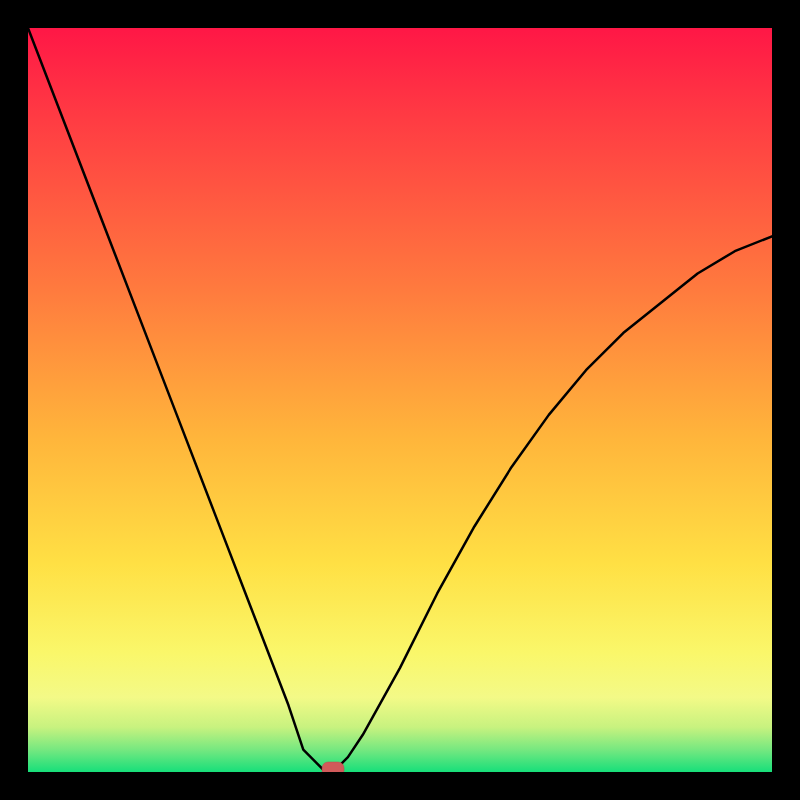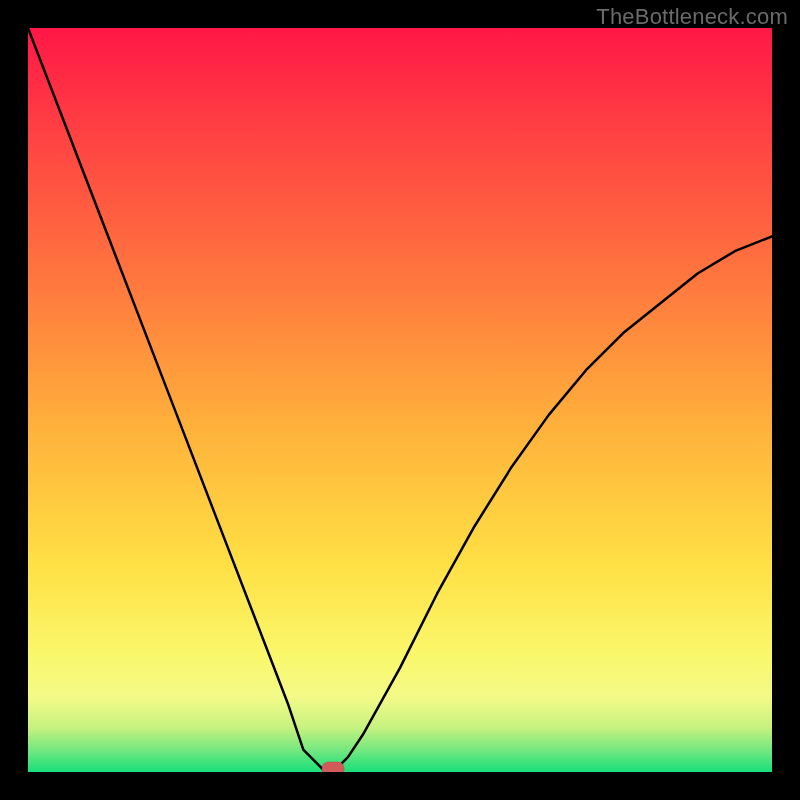--- a/index.html
+++ b/index.html
@@ -34,21 +34,20 @@
     top: 28px;
     width: 744px;
     height: 744px;
   }
   svg { display: block; }
 </style>
 </head>
 <body>
 
 <div class="outer">
-  <div class="watermark">TheBottleneck.com</div>
 
   <div class="plot-wrap">
     <svg viewBox="0 0 744 744" width="744" height="744">
       <defs>
 
         <linearGradient id="bg-grad" x1="0" y1="0" x2="0" y2="1">
           <stop offset="0%" stop-color="#ff1746"></stop>
           <stop offset="12%" stop-color="#ff3b43"></stop>
           <stop offset="35%" stop-color="#ff7a3e"></stop>
           <stop offset="55%" stop-color="#ffb53b"></stop>

